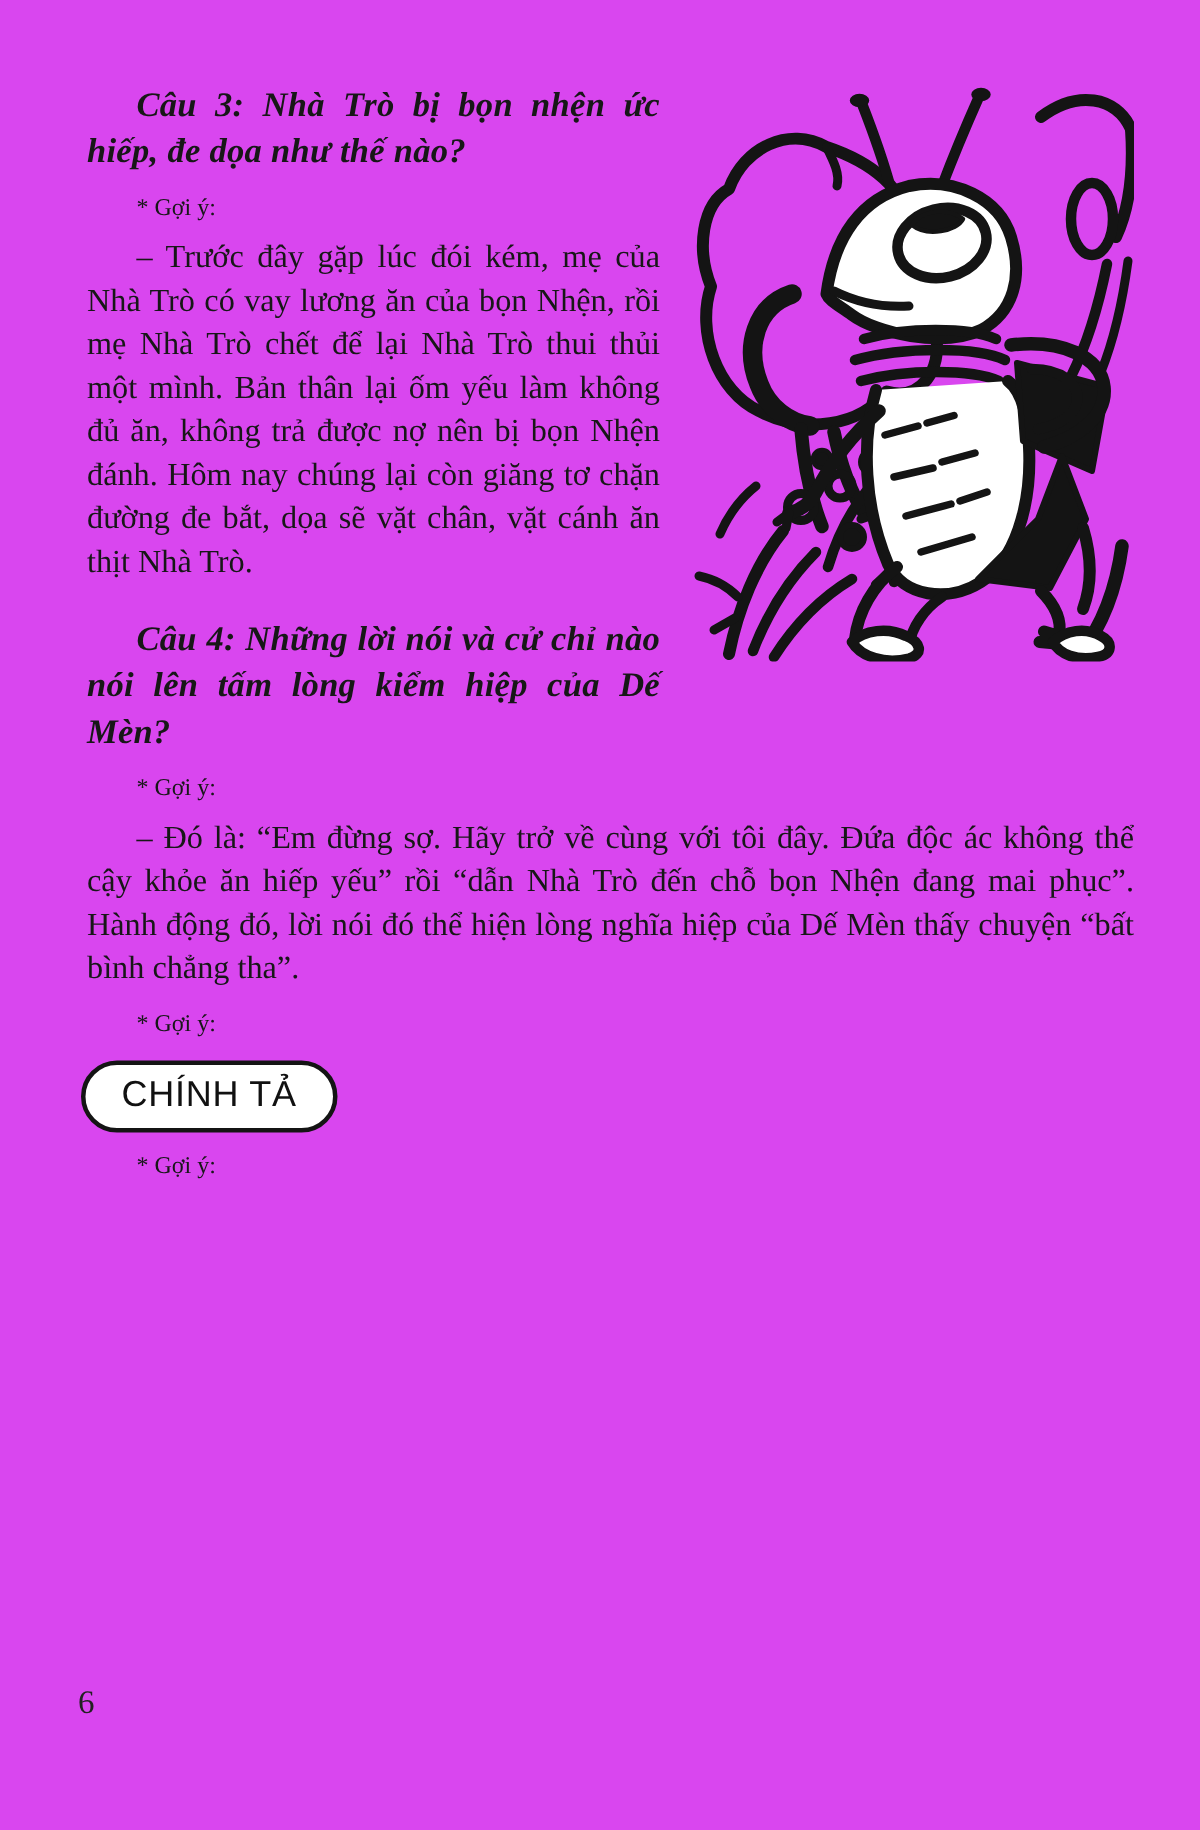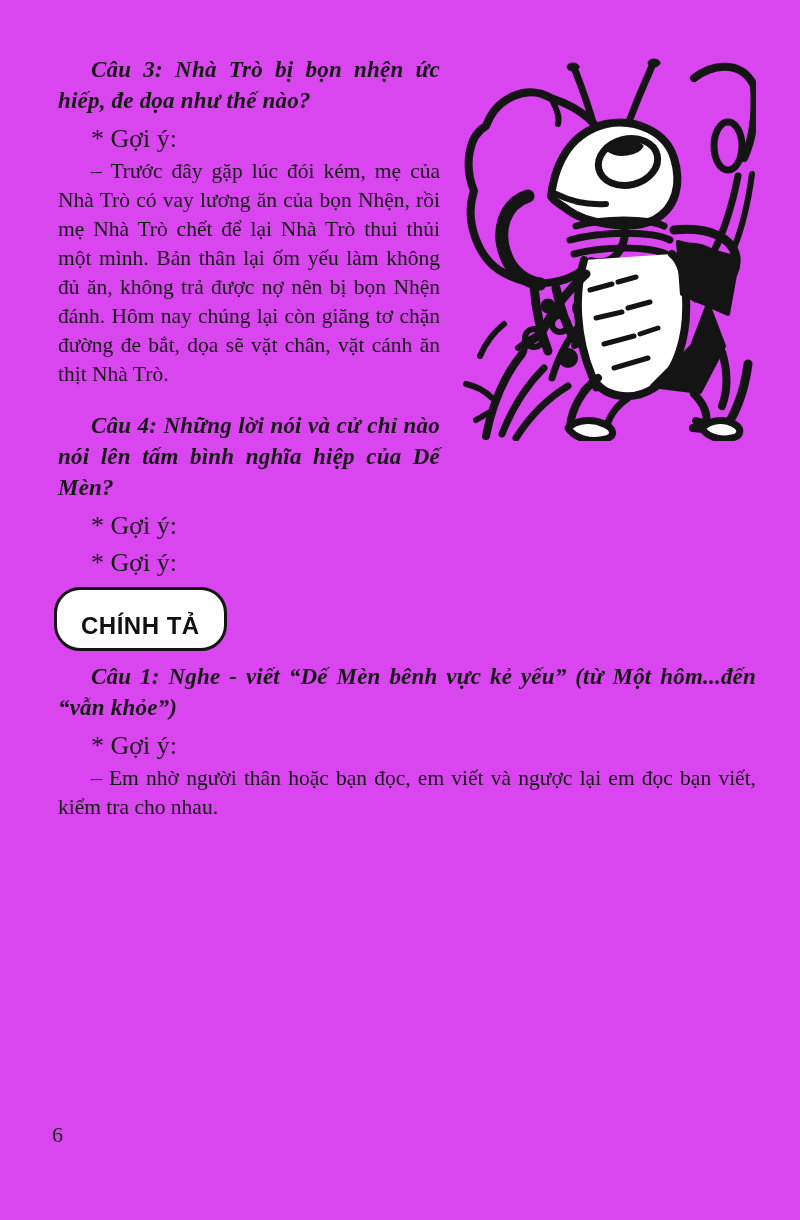--- a/index.html
+++ b/index.html
@@ -33,42 +33,42 @@
     text-indent: 33px;
     margin: 0;
     letter-spacing: 0.2px;
   }
   .h-cau3 { margin-top: 8px; }
   .h-cau4 { margin-top: 21px; }
   .h-cau5 { margin-top: 10px; }
   .h-cau1 { margin-top: 10px; }
 
   .hint-label {
-    font-size: 26px;
+    font-size: 16px;
     line-height: 29px;
     margin: 8px 0 0 0;
     text-indent: 33px;
   }
   .para {
     font-size: 21.5px;
     line-height: 29px;
     text-align: justify;
     text-indent: 33px;
     margin: 4px 0 0 0;
   }
   .para.main-idea { margin-top: 2px; }
 
   .section-badge {
     display: inline-block;
     margin: 10px 0 0 -4px;
     border: 3.5px solid #141414;
     border-radius: 26px;
-    padding: 22px 24px 8px 24px;
+    padding: 6px 24px 8px 24px;
     font-family: "Liberation Sans", "DejaVu Sans", sans-serif;
-    font-weight: bold;
+    font-weight: normal;
     font-size: 24px;
     letter-spacing: 0.5px;
     color: #111;
     background: #fff;
   }
   .badge-wrap { margin: 0; }
 
   .page-number {
     position: absolute;
     left: 52px;
@@ -158,31 +158,30 @@
         <path d="M238,348 C248,358 252,368 250,378 M250,378 l-10,-3 l8,8 l-11,-1" stroke-width="8"></path>
         <path d="M266,306 C272,326 272,344 266,360" stroke-width="8"></path>
         <path d="M246,382 C254,374 268,372 278,378 C286,382 286,390 276,392 C262,395 250,390 246,382 Z" stroke-width="7" fill="#fff"></path>
       </svg>
     </div>
 
     <h2 class="q-heading h-cau3">Câu 3: Nhà Trò bị bọn nhện ức hiếp, đe dọa như thế nào?</h2>
     <p class="hint-label">* Gợi ý:</p>
     <p class="para">– Trước đây gặp lúc đói kém, mẹ của Nhà Trò có vay lương ăn của bọn Nhện, rồi mẹ Nhà Trò chết để lại Nhà Trò thui thủi một mình. Bản thân lại ốm yếu làm không đủ ăn, không trả được nợ nên bị bọn Nhện đánh. Hôm nay chúng lại còn giăng tơ chặn đường đe bắt, dọa sẽ vặt chân, vặt cánh ăn thịt Nhà Trò.</p>
 
-    <h2 class="q-heading h-cau4">Câu 4: Những lời nói và cử chỉ nào nói lên tấm bình nghĩa hiệp của Dế Mèn?</h2>
+    <h2 class="q-heading h-cau4">Câu 4: Những lời nói và cử chỉ nào nói lên tấm lòng kiểm hiệp của Dế Mèn?</h2>
     <p class="hint-label">* Gợi ý:</p>
+    <p class="para">– Đó là: “Em đừng sợ. Hãy trở về cùng với tôi đây. Đứa độc ác không thể cậy khỏe ăn hiếp yếu” rồi “dẫn Nhà Trò đến chỗ bọn Nhện đang mai phục”. Hành động đó, lời nói đó thể hiện lòng nghĩa hiệp của Dế Mèn thấy chuyện “bất bình chẳng tha”.</p>
 
     <p class="hint-label">* Gợi ý:</p>
 
     <div class="badge-wrap">
       <div class="section-badge">
         <span>CHÍNH TẢ</span>
       </div>
     </div>
 
-    <h2 class="q-heading h-cau1">Câu 1: Nghe - viết “Dế Mèn bênh vực kẻ yếu” (từ Một hôm...đến “vẫn khỏe”)</h2>
     <p class="hint-label">* Gợi ý:</p>
-    <p class="para">– Em nhờ người thân hoặc bạn đọc, em viết và ngược lại em đọc bạn viết, kiểm tra cho nhau.</p>
 
   </div>
 
   <div class="page-number">6</div>
 </div>
 
 </body></html>

